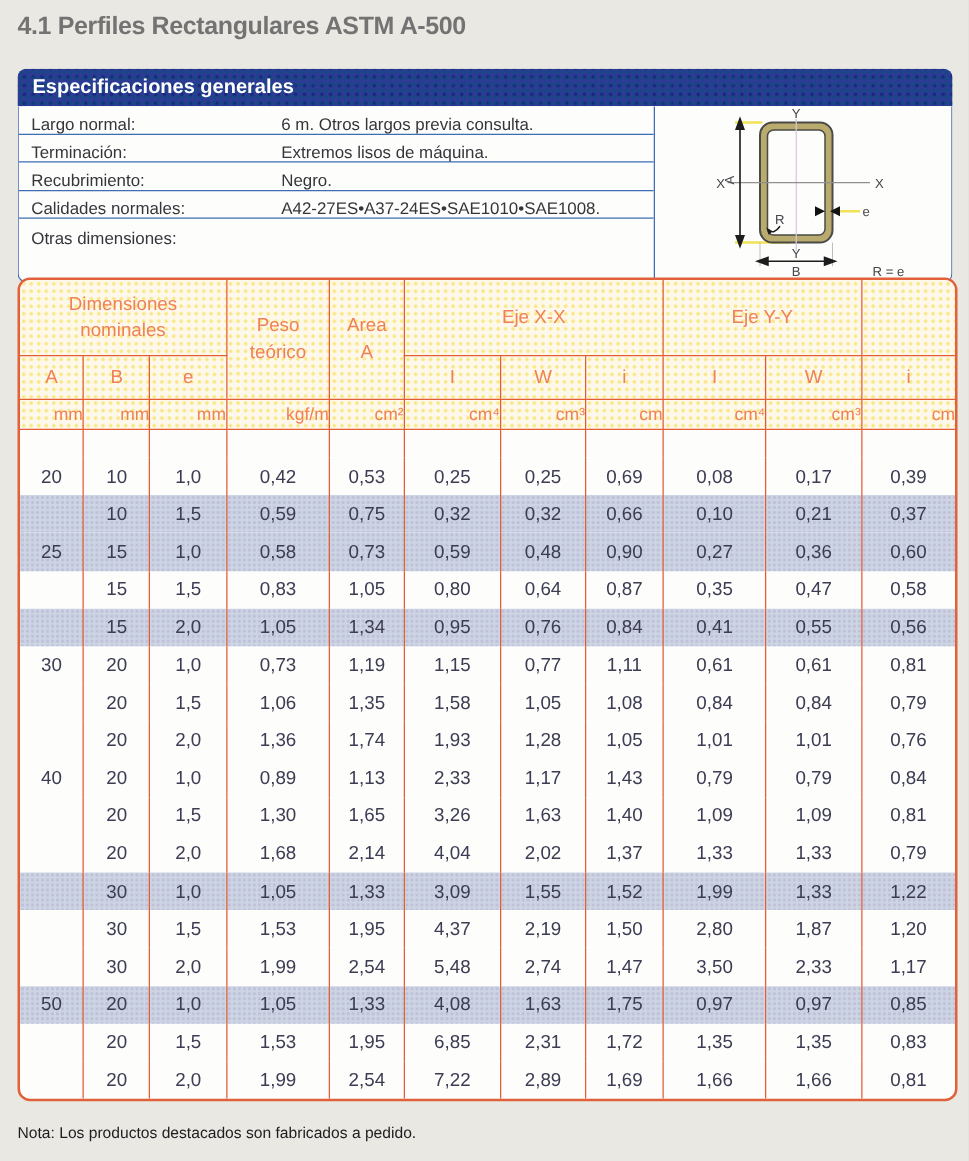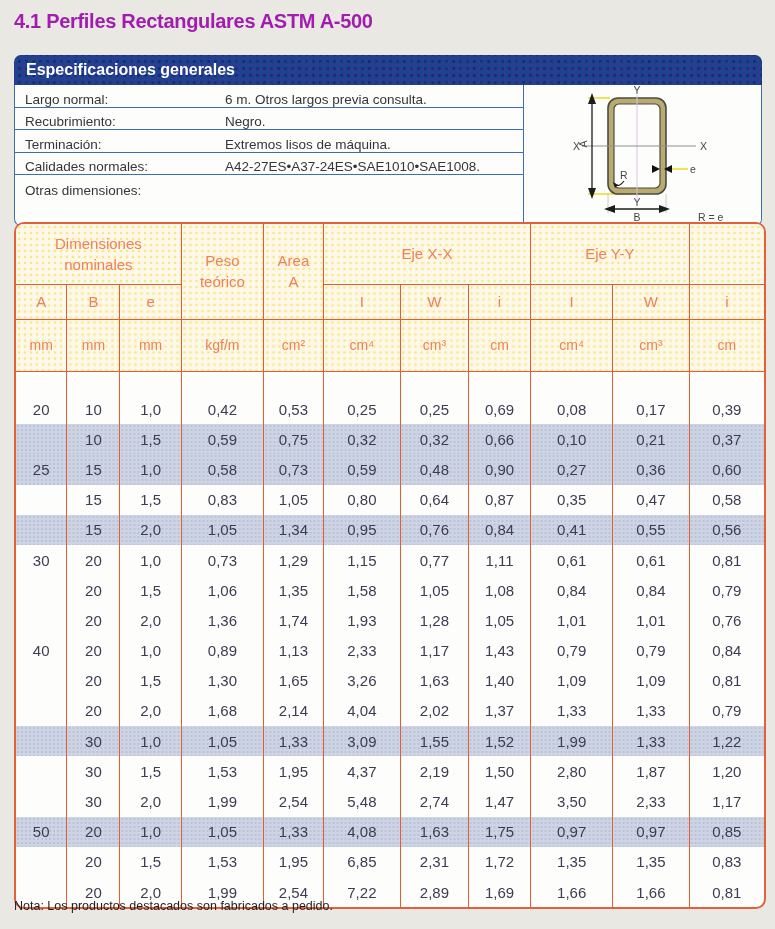--- a/index.html
+++ b/index.html
@@ -6,21 +6,21 @@
   html,body { background:#dcdad5; }
   .page {
     position:relative; width:775px; height:929px;
     background:#eae8e2;
     font-family:"Liberation Sans","DejaVu Sans",sans-serif;
     overflow:hidden;
   }
   
   .title {
     position:absolute; left:14px; top:10px;
-    font-size:20px; font-weight:bold; color:#a21caf;
+    font-size:20px; font-weight:bold; color:#737373;
     letter-spacing:-0.3px;
   }
   
   .spec-box {
     position:absolute; left:14px; top:55px; width:748px;
     border-radius:8px;
   }
   .spec-bar {
     height:30px; line-height:30px;
     border-radius:7px 7px 0 0;
@@ -70,21 +70,21 @@
     background-image:radial-gradient(circle, rgba(246,216,48,.55) 1.1px, transparent 1.7px);
     background-size:6px 6px;
     color:#ef8058; font-weight:normal; font-size:15px;
     border-right:1px solid #e35c32;
     border-bottom:1px solid #e35c32;
     text-align:center; vertical-align:middle;
   }
   thead th:last-child, tbody td:last-child { border-right:none; }
   thead tr.h1 th { height:60px; }
   thead tr.h2 th { height:35px; }
-  thead tr.h3 th { height:52px; font-size:14px; }
+  thead tr.h3 th { height:24px; font-size:14px;text-align:right; }
   .two-line span { display:block; line-height:21px; }
   tbody td {
     border-right:1px solid #e35c32;
     text-align:center; vertical-align:middle;
     font-size:15px; color:#3c3c52; height:30.2px;
   }
   tbody tr.spacer td { height:23px; }
   tbody tr.hl td {
     background-color:#cdd4e3;
     background-image:radial-gradient(circle, rgba(120,110,165,.18) 1px, transparent 1.5px);
@@ -105,26 +105,26 @@
 
   <div class="spec-box">
     <div class="spec-bar">Especificaciones generales</div>
     <div class="spec-body">
       <div class="spec-rows">
         <div class="spec-row">
           <span class="spec-label">Largo normal:</span>
           <span class="spec-value">6 m. Otros largos previa consulta.</span>
         </div>
         <div class="spec-row">
+          <span class="spec-label">Terminación:</span>
+          <span class="spec-value">Extremos lisos de máquina.</span>
+        </div>
+        <div class="spec-row">
           <span class="spec-label">Recubrimiento:</span>
           <span class="spec-value">Negro.</span>
-        </div>
-        <div class="spec-row">
-          <span class="spec-label">Terminación:</span>
-          <span class="spec-value">Extremos lisos de máquina.</span>
         </div>
         <div class="spec-row">
           <span class="spec-label">Calidades normales:</span>
           <span class="spec-value">A42-27ES•A37-24ES•SAE1010•SAE1008.</span>
         </div>
         <div class="spec-row">
           <span class="spec-label">Otras dimensiones:</span>
         </div>
       </div>
       <div class="spec-diagram">
@@ -304,21 +304,21 @@
             <td>0,84</td>
             <td>0,41</td>
             <td>0,55</td>
             <td>0,56</td>
           </tr>
           <tr>
             <td>30</td>
             <td>20</td>
             <td>1,0</td>
             <td>0,73</td>
-            <td>1,29</td>
+            <td>1,19</td>
             <td>1,15</td>
             <td>0,77</td>
             <td>1,11</td>
             <td>0,61</td>
             <td>0,61</td>
             <td>0,81</td>
           </tr>
           <tr>
             <td></td>
             <td>20</td>

